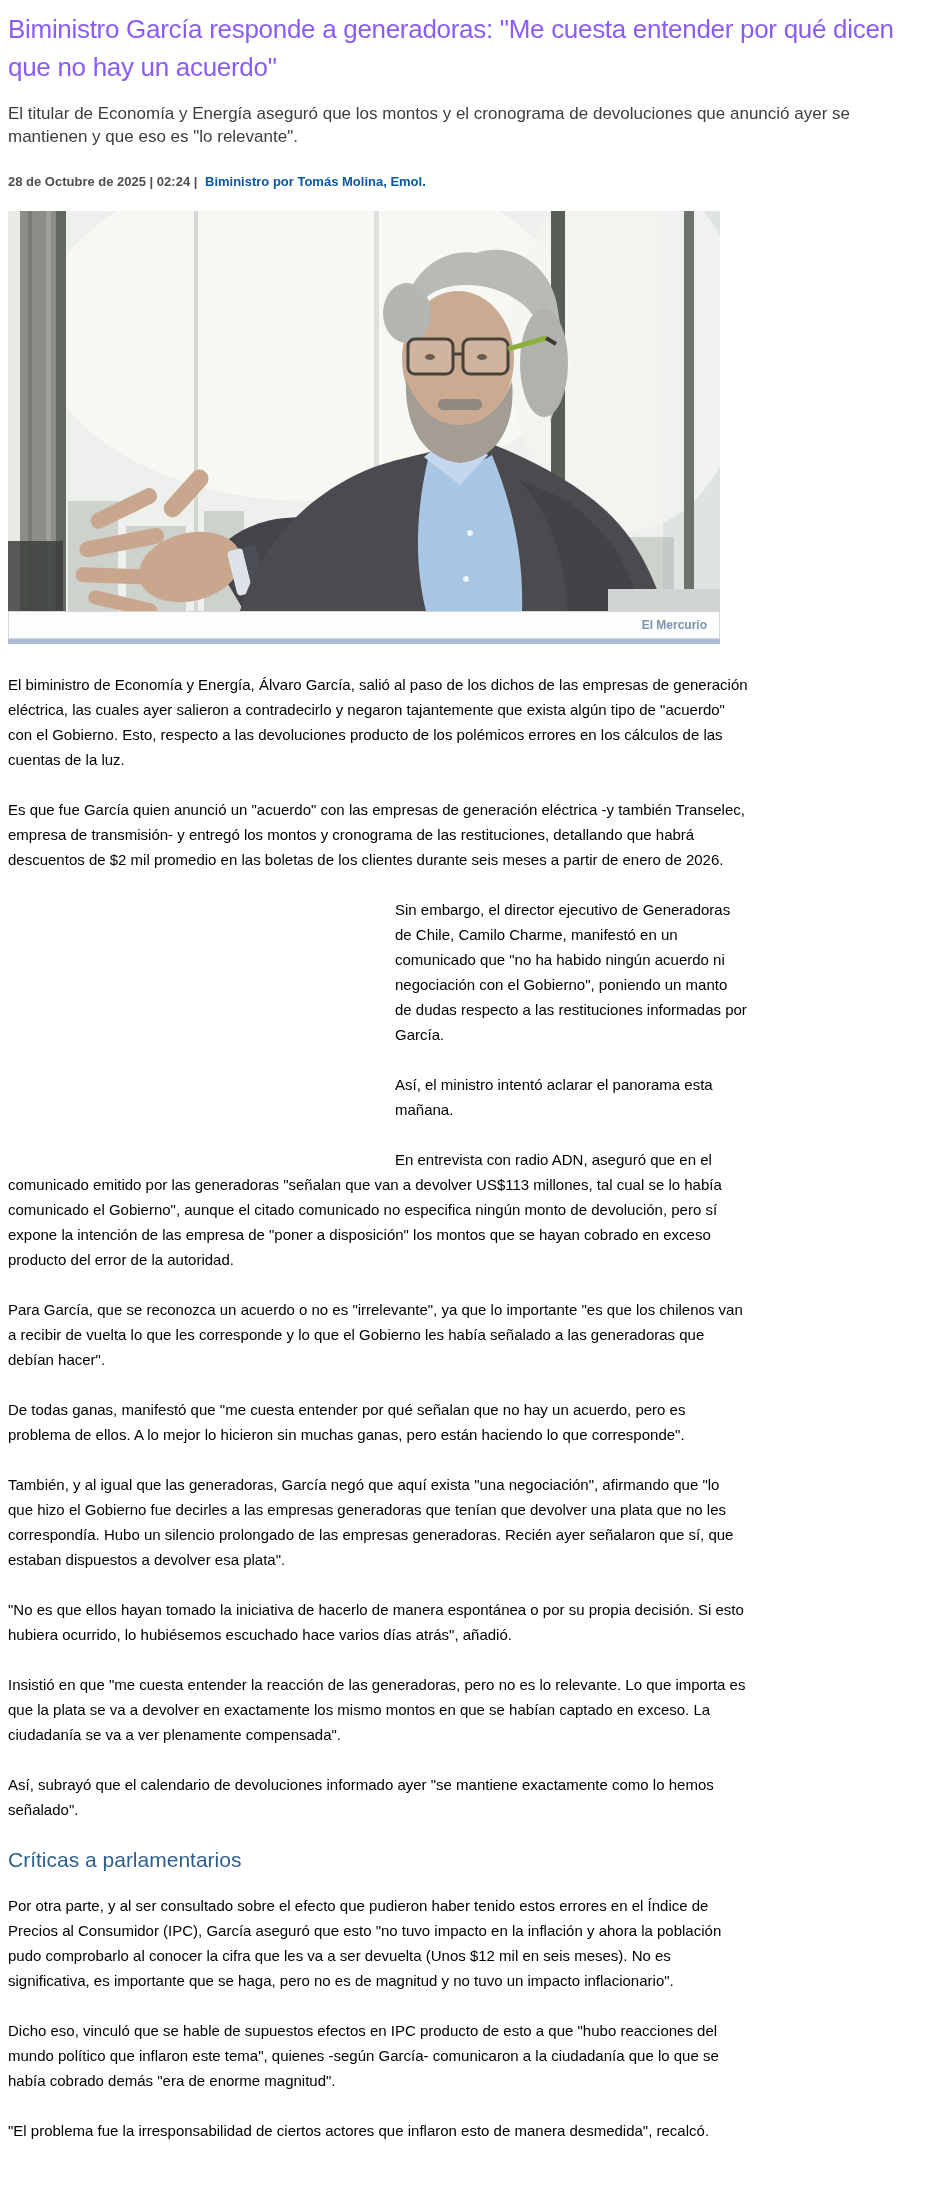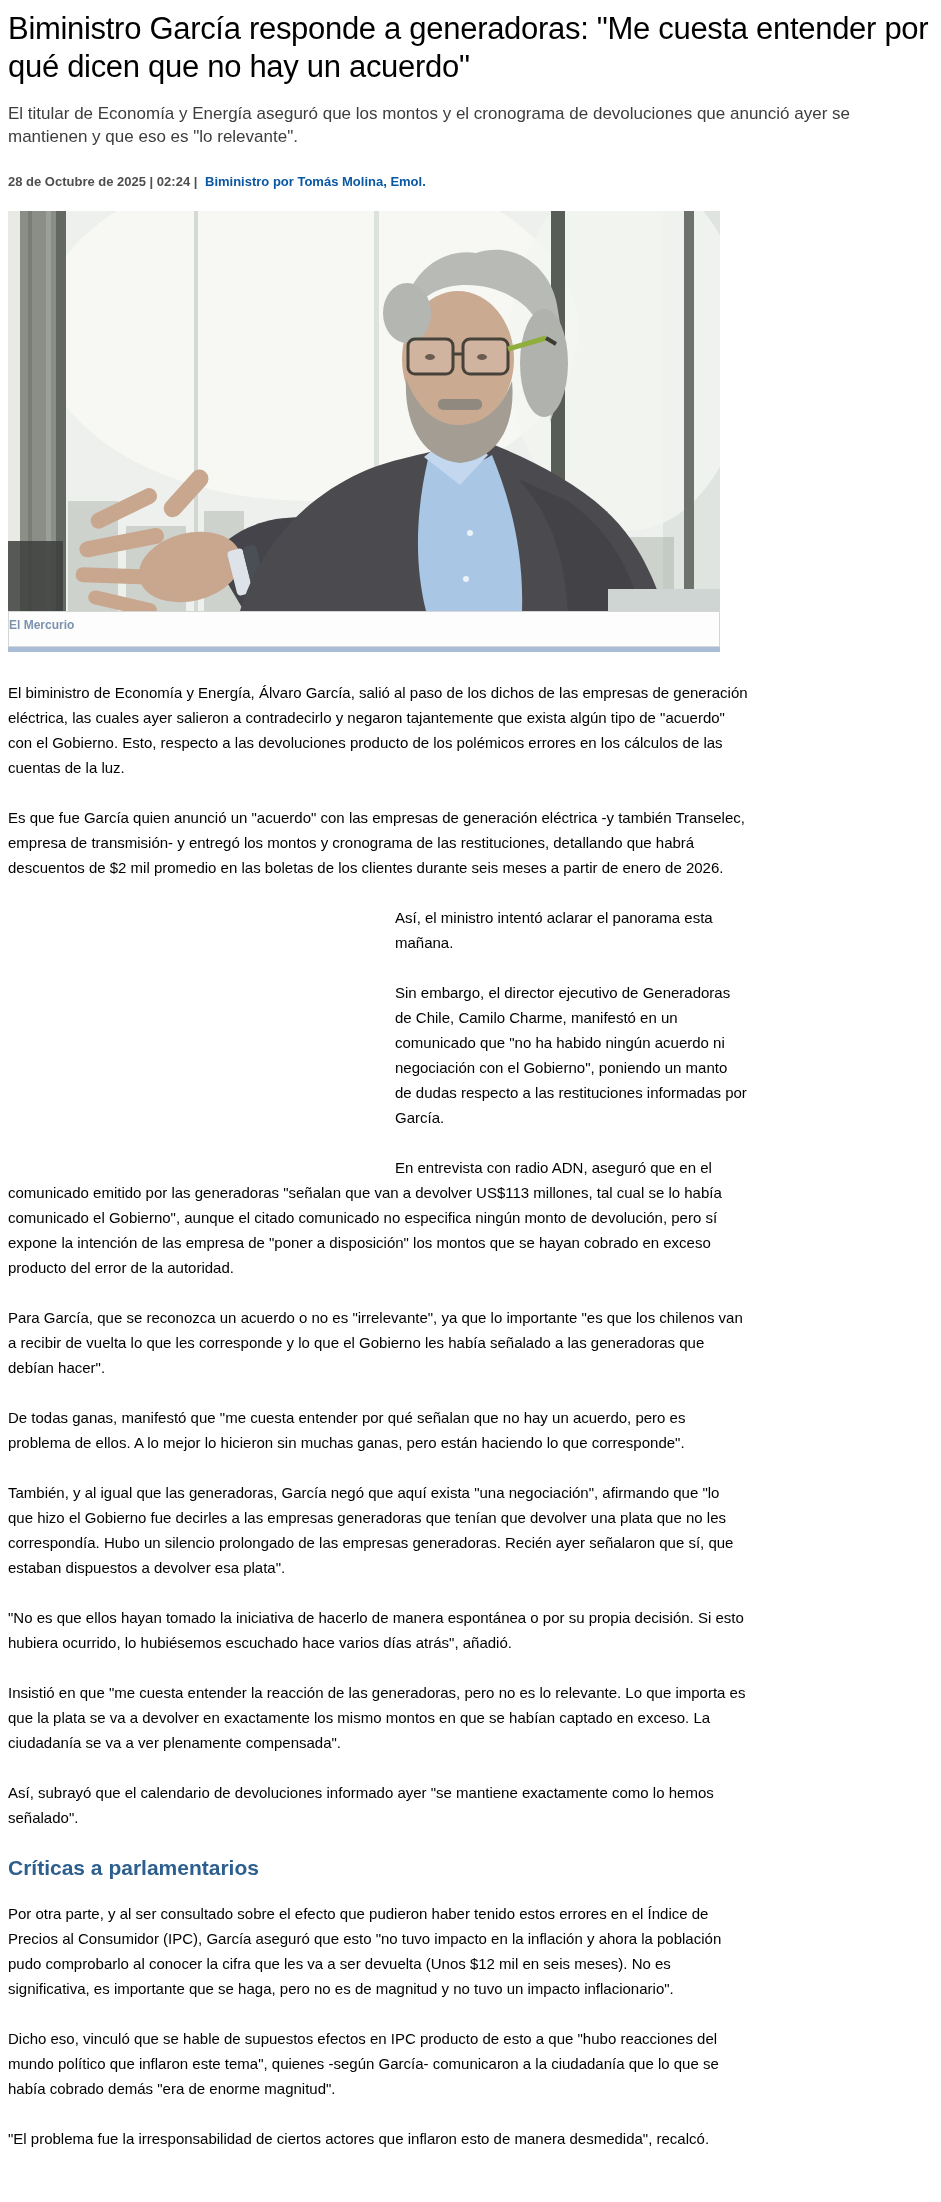--- a/index.html
+++ b/index.html
@@ -13,24 +13,24 @@
     overflow: hidden;
     box-sizing: border-box;
     padding: 8px 0 0 8px;
     font-family: "Liberation Sans", "DejaVu Sans", sans-serif;
     color: #000;
   }
   .page { width: 933px; }
 
   h1.headline {
     margin: 2px 0 16px 0;
-    font-size: 31px;
+    font-size: 26px;
     line-height: 38px;
     font-weight: normal;
-    color: #000000;
+    color: #8b5cf6;
     max-width: 930px;
     letter-spacing: -0.3px;
   }
   p.subtitle {
     margin: 0 0 26px 0;
     font-size: 17px;
     line-height: 23px;
     color: #3d3d3d;
     max-width: 912px;
   }
@@ -55,23 +55,24 @@
   .photo-frame {
     width: 712px;
     height: 400px;
     overflow: hidden;
     display: block;
   }
   .photo-frame svg { display: block; }
   figcaption.photo-caption {
     box-sizing: border-box;
     width: 712px;
-    height: 36px;
+    height: 28px;
     line-height: 26px;
     border: 1px solid #d6d6d6;
+    text-align: right;
     padding-right: 12px;
     font-size: 12px;
     font-weight: bold;
     color: var(--caption-blue, #7b93af);
     background: #fdfdfd;
   }
   .photo-bar {
     width: 712px;
     height: 5px;
     background: var(--photo-bar, #a9bdd7);
@@ -83,21 +84,21 @@
     line-height: 25px;
     color: #000;
   }
   .article-body p { margin: 0 0 25px 0; }
   .article-body b { font-weight: normal; }
   .article-body h2 {
     font-size: 21px;
     line-height: 26px;
     margin: 5px 0 20px 0;
     color: var(--heading-blue, #2d5f8e);
-    font-weight: bold;
+    font-weight: normal;
   }
   .ad-slot {
     float: left;
     width: 387px;
     height: 265px;
     background: transparent;
   }
 </style>
 </head>
 <body style="--accent-blue: #0a58a4; --heading-blue: #2d5f8e; --caption-blue: #7b93af; --photo-bar: #a9bdd7;">
@@ -198,22 +199,22 @@
       <span>El Mercurio</span>
     </figcaption>
     <div class="photo-bar"></div>
   </figure>
 
   <div class="article-body">
 
   <p><span>El biministro de Economía y Energía, </span><b>Álvaro García</b><span>, salió al paso de los dichos de las empresas de generación eléctrica, las cuales ayer salieron a contradecirlo y </span><b>negaron tajantemente que exista algún tipo de "acuerdo" con el Gobierno.</b><span> Esto, respecto a las devoluciones producto de los polémicos errores en los cálculos de las cuentas de la luz.</span></p>
       <p><span>Es que fue García quien anunció un "acuerdo" con las empresas de generación eléctrica -y también Transelec, empresa de transmisión- y entregó los montos y cronograma de las restituciones, detallando que habrá descuentos de $2 mil promedio en las boletas de los clientes durante seis meses a partir de enero de 2026.</span></p>
       <div class="ad-slot"></div>
+      <p><span>Sin embargo, el director ejecutivo de Generadoras de Chile, </span><b>Camilo Charme</b><span>, manifestó en un comunicado que </span><b>"no ha habido ningún acuerdo ni negociación con el Gobierno"</b><span>, poniendo un manto de dudas respecto a las restituciones informadas por García.</span></p>
       <p><span>Así, el ministro intentó aclarar el panorama esta mañana.</span></p>
-      <p><span>Sin embargo, el director ejecutivo de Generadoras de Chile, </span><b>Camilo Charme</b><span>, manifestó en un comunicado que </span><b>"no ha habido ningún acuerdo ni negociación con el Gobierno"</b><span>, poniendo un manto de dudas respecto a las restituciones informadas por García.</span></p>
       <p><span>En entrevista con radio ADN, aseguró que en el comunicado emitido por las generadoras "señalan que van a devolver US$113 millones, tal cual se lo había comunicado el Gobierno", aunque el citado comunicado no especifica ningún monto de devolución, pero sí expone la intención de las empresa de "poner a disposición" los montos que se hayan cobrado en exceso producto del error de la autoridad.</span></p>
       <p><span>Para García, </span><b>que se reconozca un acuerdo o no es "irrelevante"</b><span>, ya que lo importante </span><b>"es que los chilenos van a recibir de vuelta lo que les corresponde y lo que el Gobierno les había señalado a las generadoras que debían hacer".</b></p>
       <p><span>De todas ganas, manifestó qu</span><b>e "me cuesta entender por qué señalan que no hay un acuerdo,</b><span> pero es problema de ellos. A lo mejor lo hicieron sin muchas ganas, pero están haciendo lo que corresponde".</span></p>
       <p><span>También, y al igual que las generadoras, García negó que aquí exista "una negociación", afirmando que "lo que hizo el Gobierno fue decirles a las empresas generadoras que tenían que devolver una plata que no les correspondía. Hubo un silencio prolongado de las empresas generadoras. Recién ayer señalaron que sí, que estaban dispuestos a devolver esa plata".</span></p>
       <p><span>"No es que ellos hayan tomado la iniciativa de hacerlo de manera espontánea o por su propia decisión. Si esto hubiera ocurrido, lo hubiésemos escuchado hace varios días atrás", añadió.</span></p>
       <p><span>Insistió en que "me cuesta entender la reacción de las generadoras, pero no es lo relevante. Lo que importa es que la plata se va a devolver en exactamente los mismo montos en que se habían captado en exceso. La ciudadanía se va a ver plenamente compensada".</span></p>
       <p><span>Así, subrayó que el calendario de devoluciones informado ayer "se mantiene exactamente como lo hemos señalado".</span></p>
       <h2>Críticas a parlamentarios</h2>
       <p><span>Por otra parte, y al ser consultado sobre el efecto que pudieron haber tenido estos errores en el Índice de Precios al Consumidor (IPC), García aseguró que esto </span><b>"no tuvo impacto en la inflación</b><span> y ahora la población pudo comprobarlo al conocer la cifra que les va a ser devuelta (Unos $12 mil en seis meses). No es significativa, es importante que se haga, pero no es de magnitud y no tuvo un impacto inflacionario".</span></p>
       <p><span>Dicho eso, vinculó que se hable de supuestos efectos en IPC producto de esto a que </span><b>"hubo reacciones del mundo político que inflaron este tema",</b><span> quienes -según García- comunicaron a la ciudadanía que lo que se había cobrado demás "era de enorme magnitud".</span></p>

